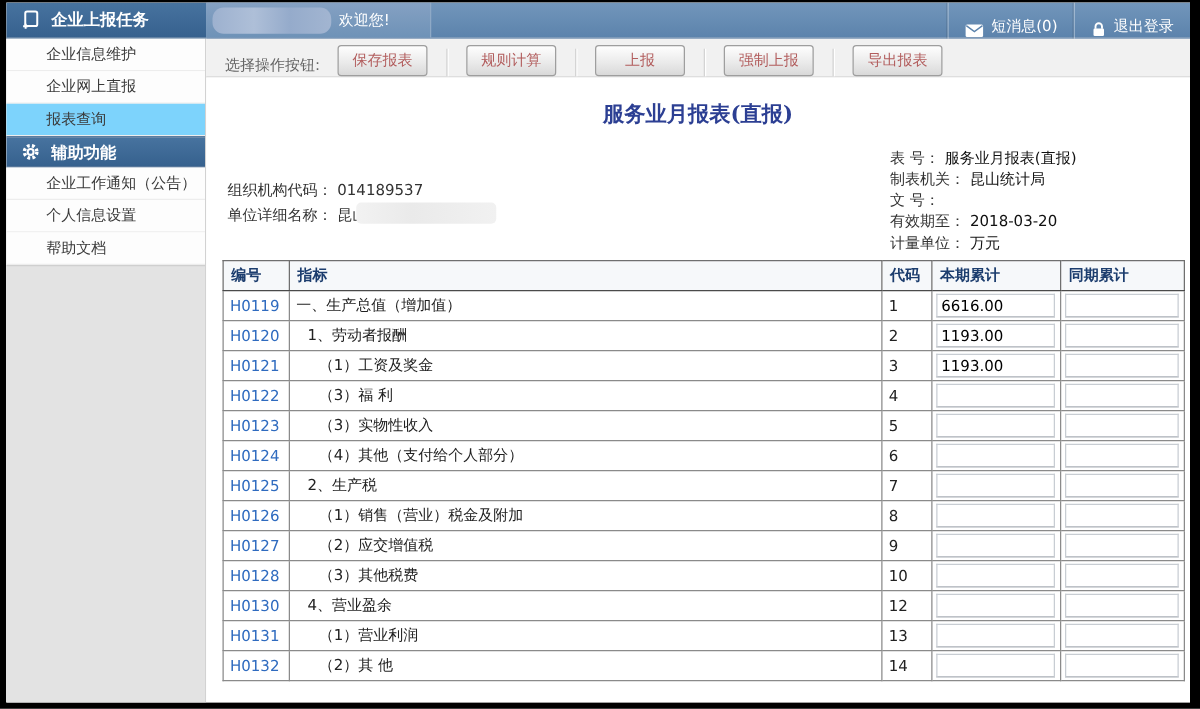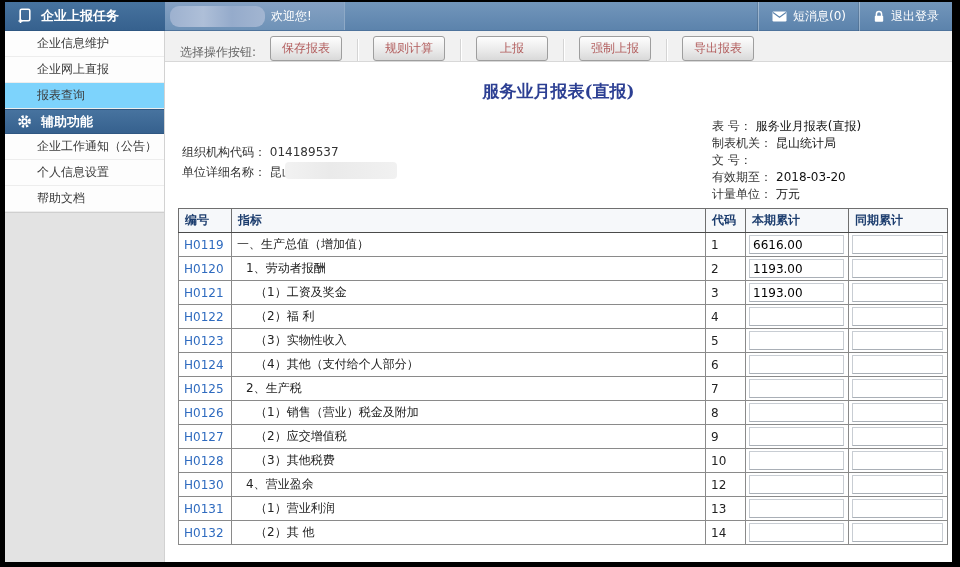--- a/index.html
+++ b/index.html
@@ -14,21 +14,21 @@
   .sb-header .ic { margin:0 9px 0 12px; display:flex; }
   .topbar { position:absolute; left:160px; top:0; right:0; height:29px;
     background:linear-gradient(#7296bb,#5c83ac); border-bottom:1px solid #4e739c;
     display:flex; align-items:stretch; color:#fff; font-size:12px; }
   .welcome-seg { width:180px; background:linear-gradient(#85a1c3,#6e92b7);
     border-right:1px solid #8ea9c6; display:flex; align-items:center; }
   .user-blur { width:95px; height:21px; margin-left:5px; border-radius:9px;
     background:linear-gradient(90deg,#9db1cf,#aebfd8 35%,#95abcb 65%,#a2b5d1); }
   .welcome-txt { margin-left:6px; white-space:nowrap; }
   .topbar-right { margin-left:auto; display:flex; align-items:center; }
-  .tb-item { display:flex; align-items:center; gap:6px; padding:0 13px; height:100%; cursor:pointer; }
+  .tb-item { display:flex; align-items:flex-end; gap:6px; padding:0 13px; height:100%; cursor:pointer; }
   .tb-div { width:1px; height:29px; background:rgba(255,255,255,0.35); box-shadow:-1px 0 0 rgba(0,0,0,0.12); }
 
   
   .sidebar { position:absolute; left:0; top:29px; width:160px; bottom:0;
     background:#fff; border-right:1px solid #d2d2d2; display:flex; flex-direction:column; }
   .sb-item { height:26px; line-height:25px; padding-left:32px; font-size:12px; color:#3a3a3a;
     border-bottom:1px solid #ededed; background:#fdfdfd; cursor:pointer; }
   .sb-item.selected { background:#7dd3fc; }
   .sb-section { height:25px; background:linear-gradient(#47739f,#36618e);
     border-top:1px solid #2f5782; border-bottom:1px solid #2f5782;
@@ -233,21 +233,21 @@
             <td class="c-seq">3</td>
             <td class="c-val">
               <input class="cell-input" value="1193.00" style="">
             </td>
             <td class="c-val">
               <input class="cell-input" style="">
             </td>
           </tr>
           <tr>
             <td class="c-code"><a>H0122</a></td>
-            <td class="c-ind" style="padding-left: 23px;">（2）福 利</td>
+            <td class="c-ind" style="padding-left: 23px;">（3）福 利</td>
             <td class="c-seq">4</td>
             <td class="c-val">
               <input class="cell-input" style="">
             </td>
             <td class="c-val">
               <input class="cell-input" style="">
             </td>
           </tr>
           <tr>
             <td class="c-code"><a>H0123</a></td>

